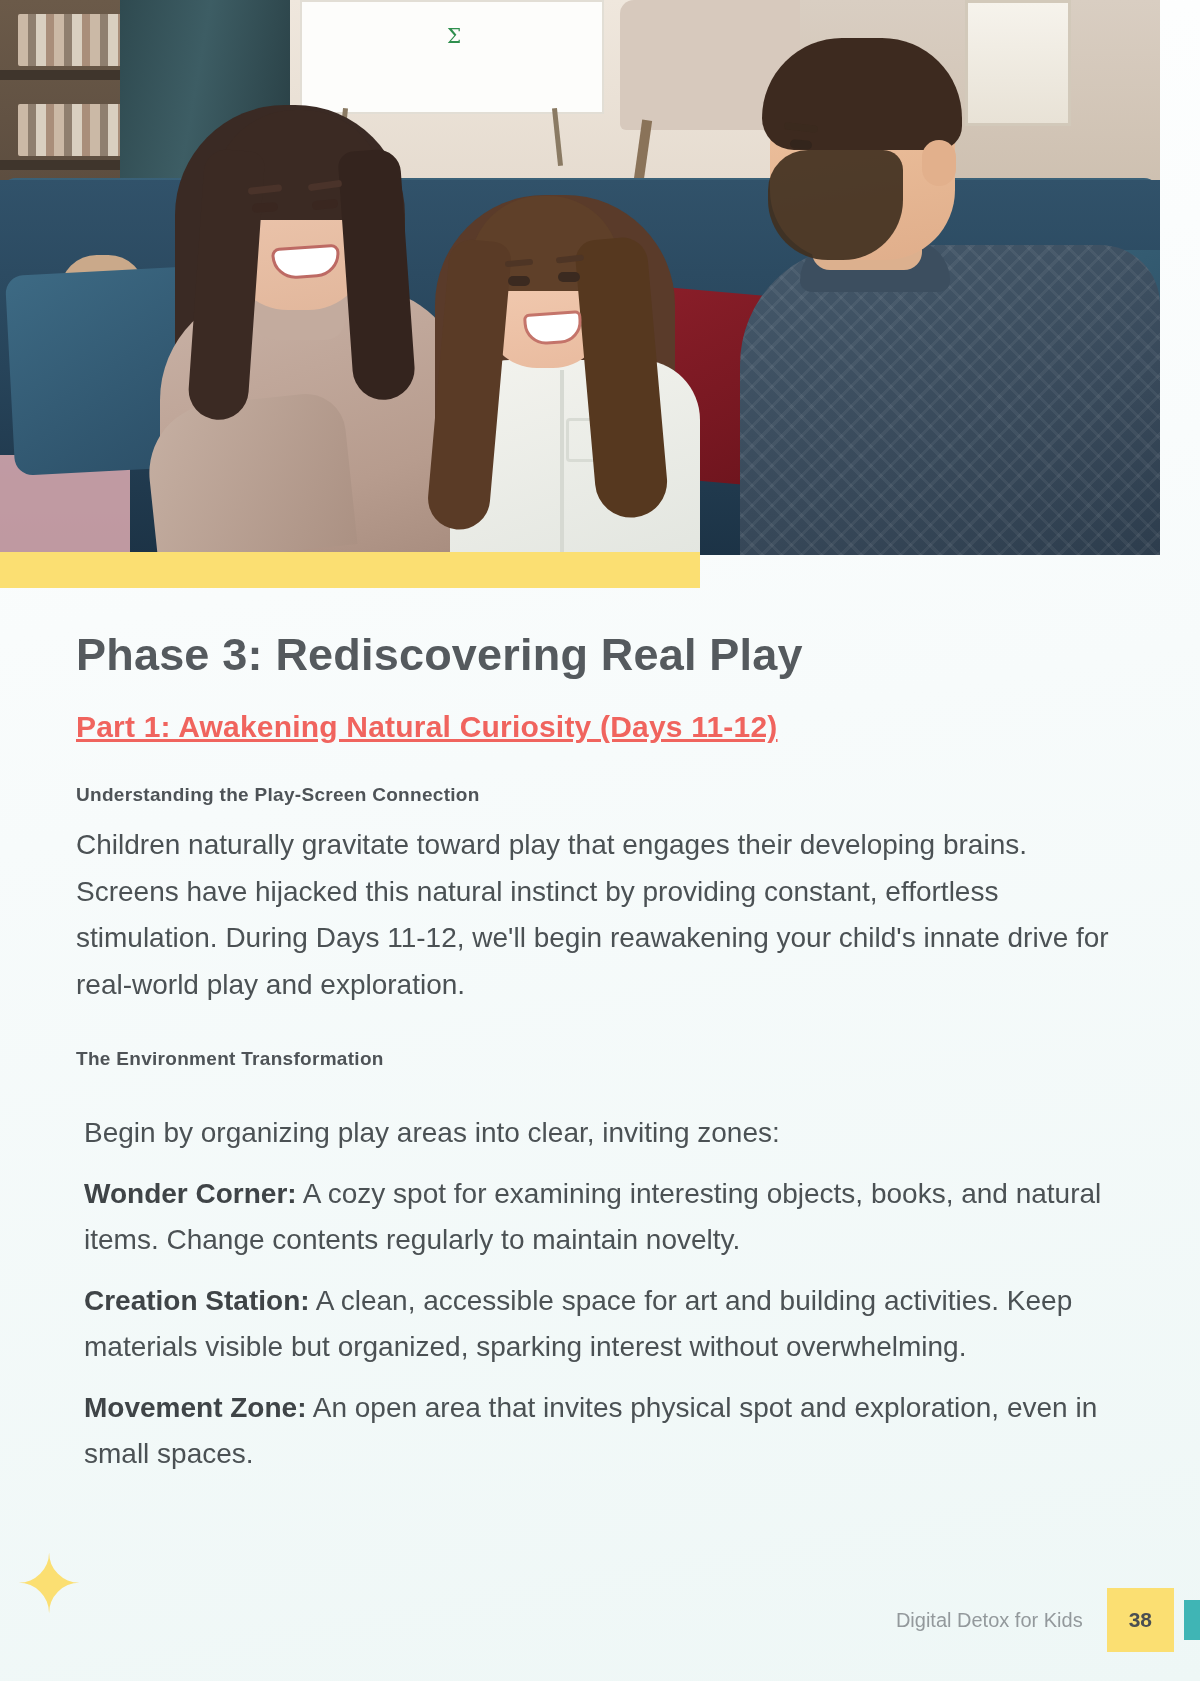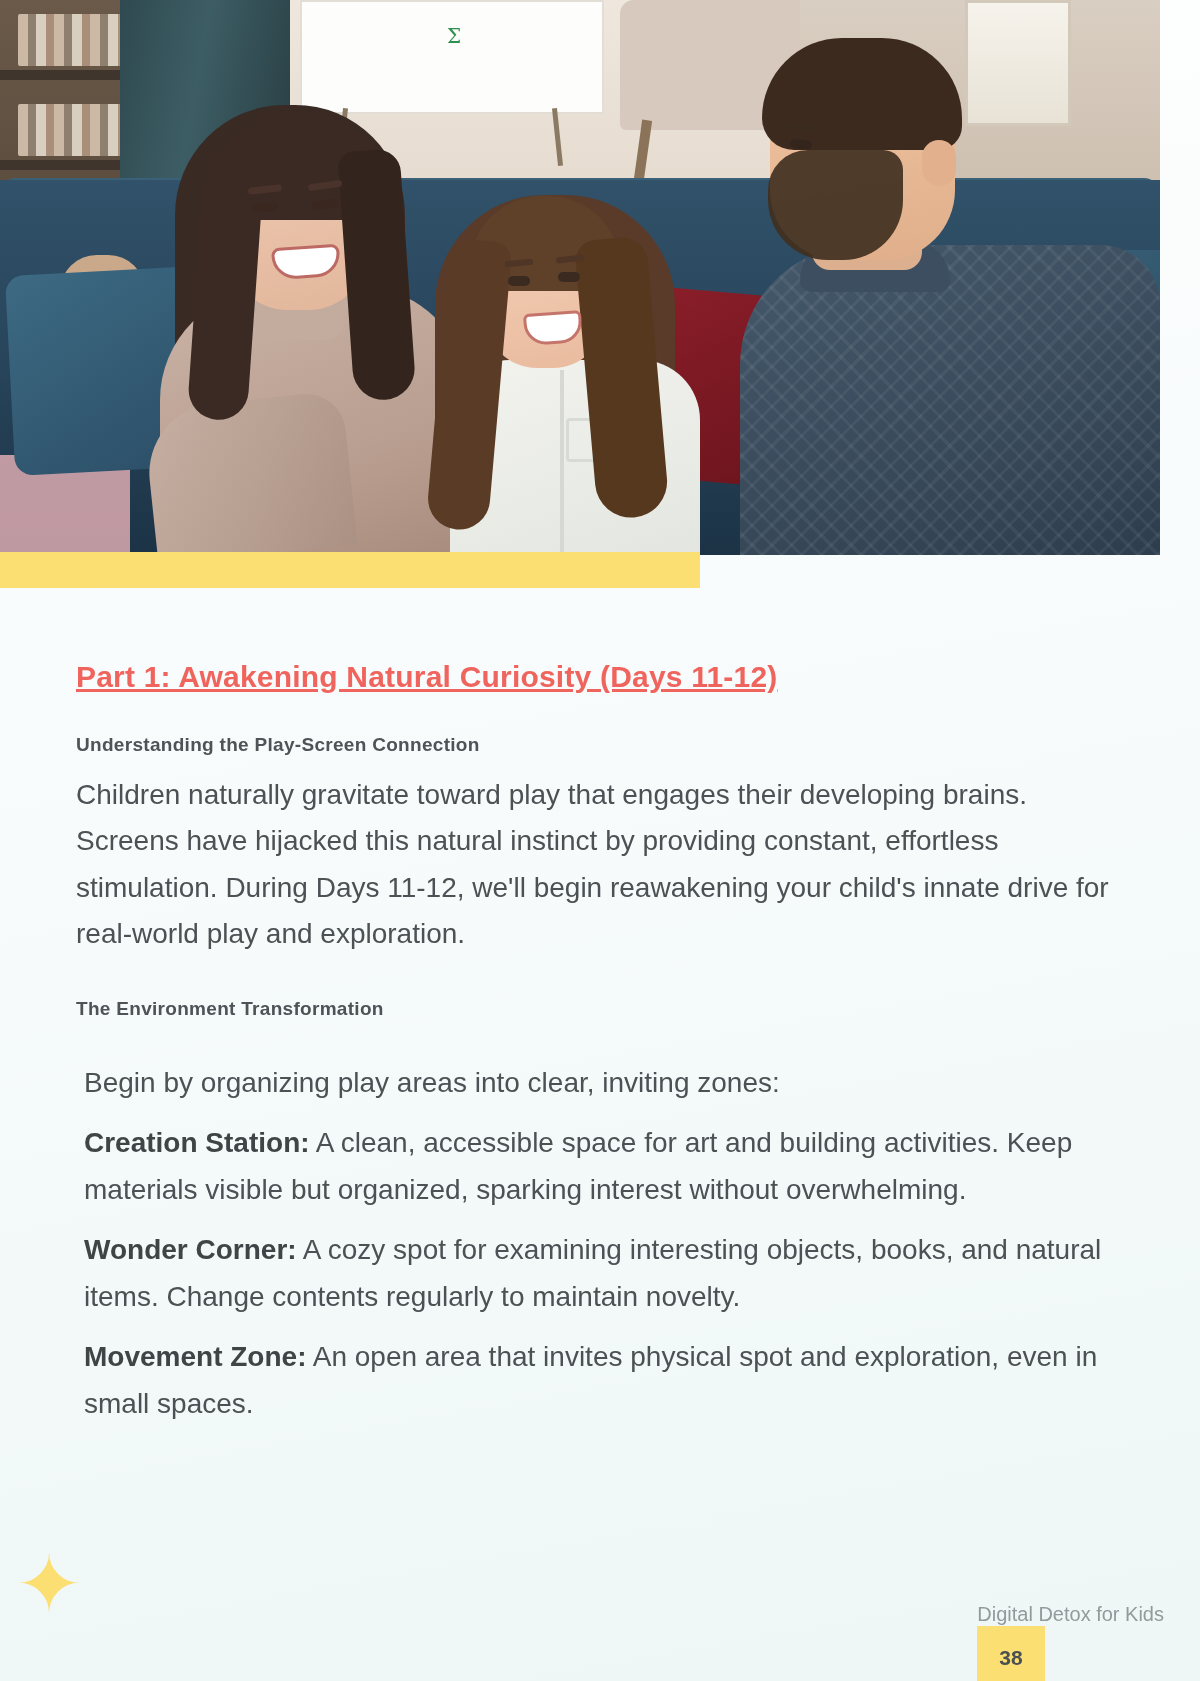--- a/index.html
+++ b/index.html
@@ -357,26 +357,25 @@
     color: #4b5154;
   }
   p.body.tight { margin-top: 14px; }
   .gap { height: 26px; }
   .zones p { margin: 8px; }
   .lead { font-weight: 700; color: #3f4447; }
 
   
   .footer {
     position: absolute;
-    right: 12px;
+    right: 0;
     bottom: 44px;
     height: 34px;
     display: flex;
-    align-items: flex-start;
-    flex-direction: column;
+    align-items: center;
   }
   .footer-label {
     font-size: 20px;
     color: #93999c;
     margin-right: 24px;
   }
   .page-number {
     background: #fbdf72;
     color: #4a4f52;
     font-size: 21px;
@@ -469,34 +468,35 @@
       <div class="dad-eye"></div>
     </div>
   </div>
 
   <div class="yellow-bar"></div>
 
   <div class="sparkle">✦</div>
 
   <div class="content">
 
+    <h1 class="title">Phase 3: Rediscovering Real Play</h1>
 
     <h2 class="subtitle">Part 1: Awakening Natural Curiosity (Days 11-12)</h2>
 
     <h3 class="section">Understanding the Play-Screen Connection</h3>
     <p class="body">Children naturally gravitate toward play that engages their developing brains. Screens have hijacked this natural instinct by providing constant, effortless stimulation. During Days 11-12, we'll begin reawakening your child's innate drive for real-world play and exploration.</p>
 
     <h3 class="section">The Environment Transformation</h3>
 
     <div class="gap"></div>
 
     <div class="zones">
       <p class="body tight">Begin by organizing play areas into clear, inviting zones:</p>
+      <p class="body tight"><span class="lead">Wonder Corner:</span><span> A cozy spot for examining interesting objects, books, and natural items. Change contents regularly to maintain novelty.</span></p>
       <p class="body tight"><span class="lead">Creation Station:</span><span> A clean, accessible space for art and building activities. Keep materials visible but organized, sparking interest without overwhelming.</span></p>
-      <p class="body tight"><span class="lead">Wonder Corner:</span><span> A cozy spot for examining interesting objects, books, and natural items. Change contents regularly to maintain novelty.</span></p>
       <p class="body tight"><span class="lead">Movement Zone:</span><span> An open area that invites physical spot and exploration, even in small spaces.</span></p>
     </div>
   </div>
 
   <div class="footer">
     <span class="footer-label">Digital Detox for Kids</span>
     <span class="page-number">38</span>
     <span class="footer-tab"></span>
   </div>
 

